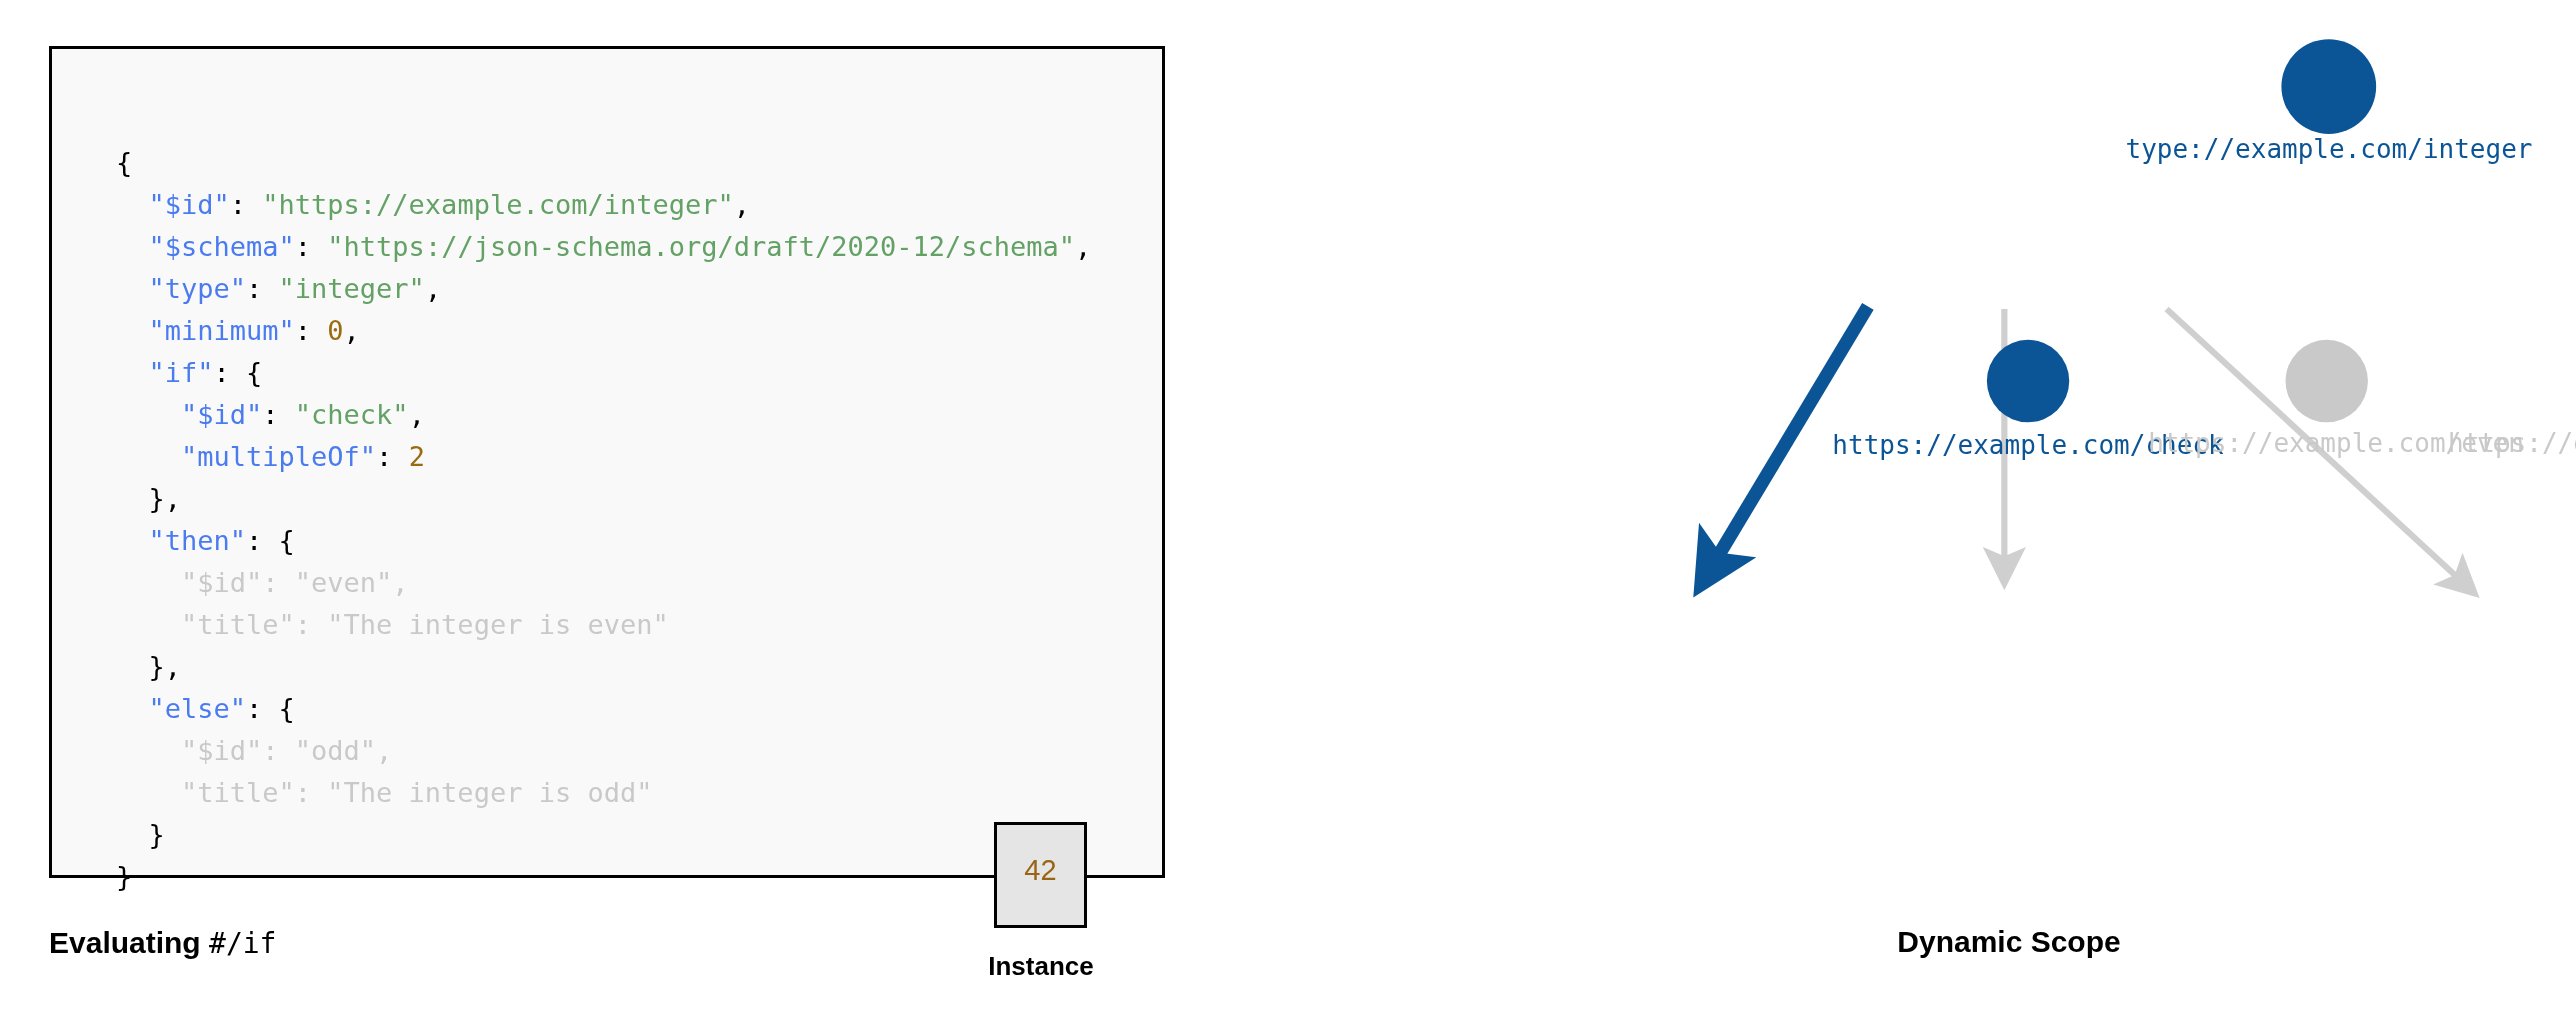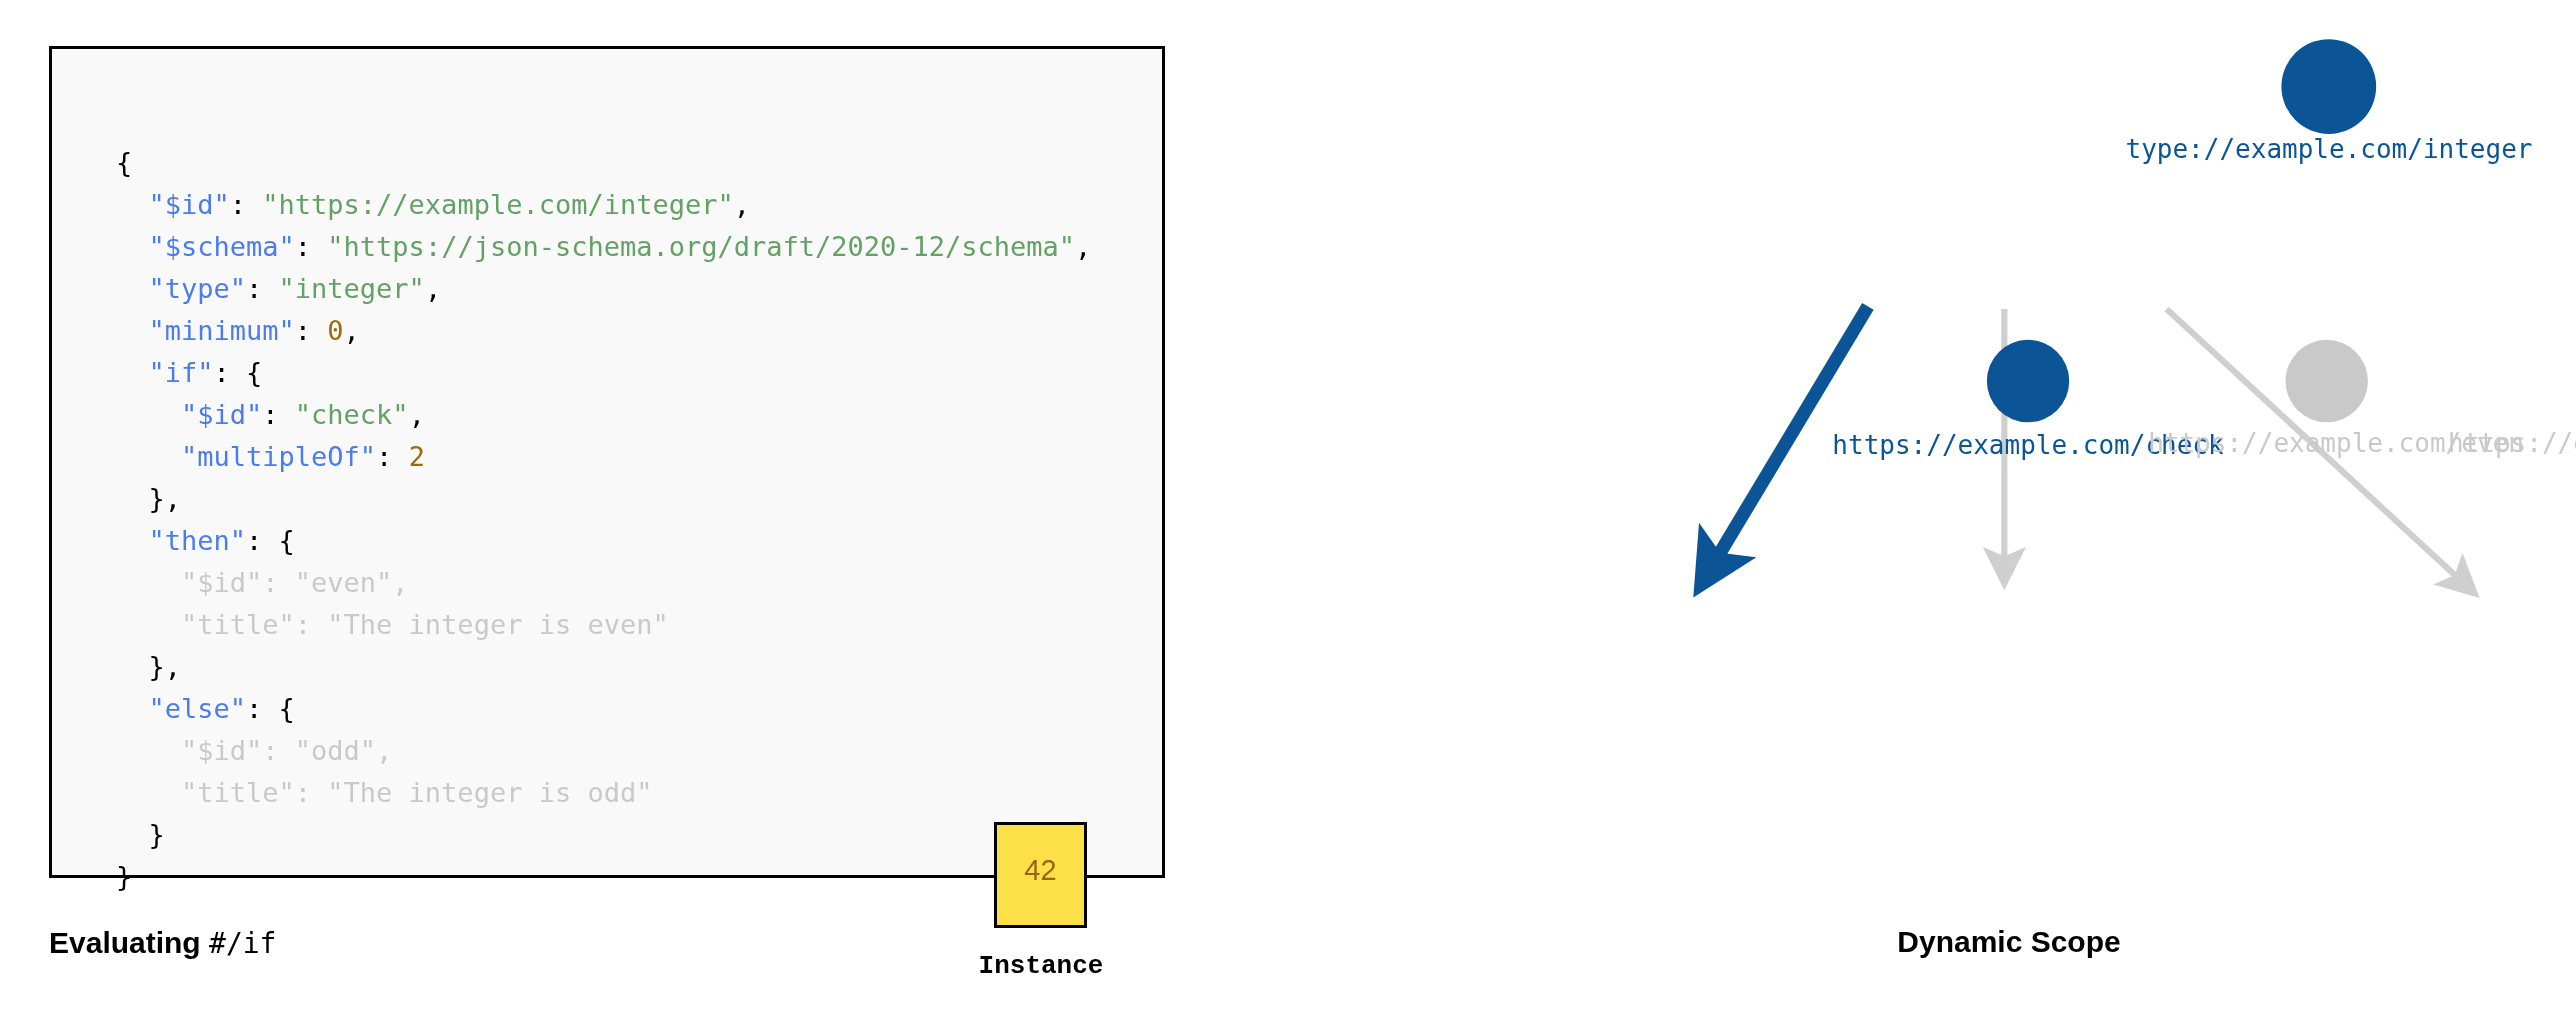--- a/index.html
+++ b/index.html
@@ -46,40 +46,40 @@
 
   
   #instance-box {
     position: absolute;
     left: 994px;
     top: 822px;
     width: 93px;
     height: 106px;
     box-sizing: border-box;
     border: 3.6px solid #000000;
-    background: #fde047;
+    background: #e5e5e5;
     display: flex;
     align-items: center;
     justify-content: center;
   }
   #instance-value {
     font-family: "Liberation Sans", sans-serif;
     font-size: 29px;
     color: #996515;
     line-height: 1;
     position: relative;
     top: -4.1px;
   }
   #instance-caption {
     position: absolute;
     left: 907px;
     top: 951px;
     width: 268px;
     text-align: center;
-    font-family: Liberation Mono, monospace;
+    font-family: Liberation Sans, sans-serif;
     font-weight: bold;
     font-size: 26px;
     color: #000000;
   }
 
   
   #left-caption {
     position: absolute;
     left: 49px;
     top: 926px;

